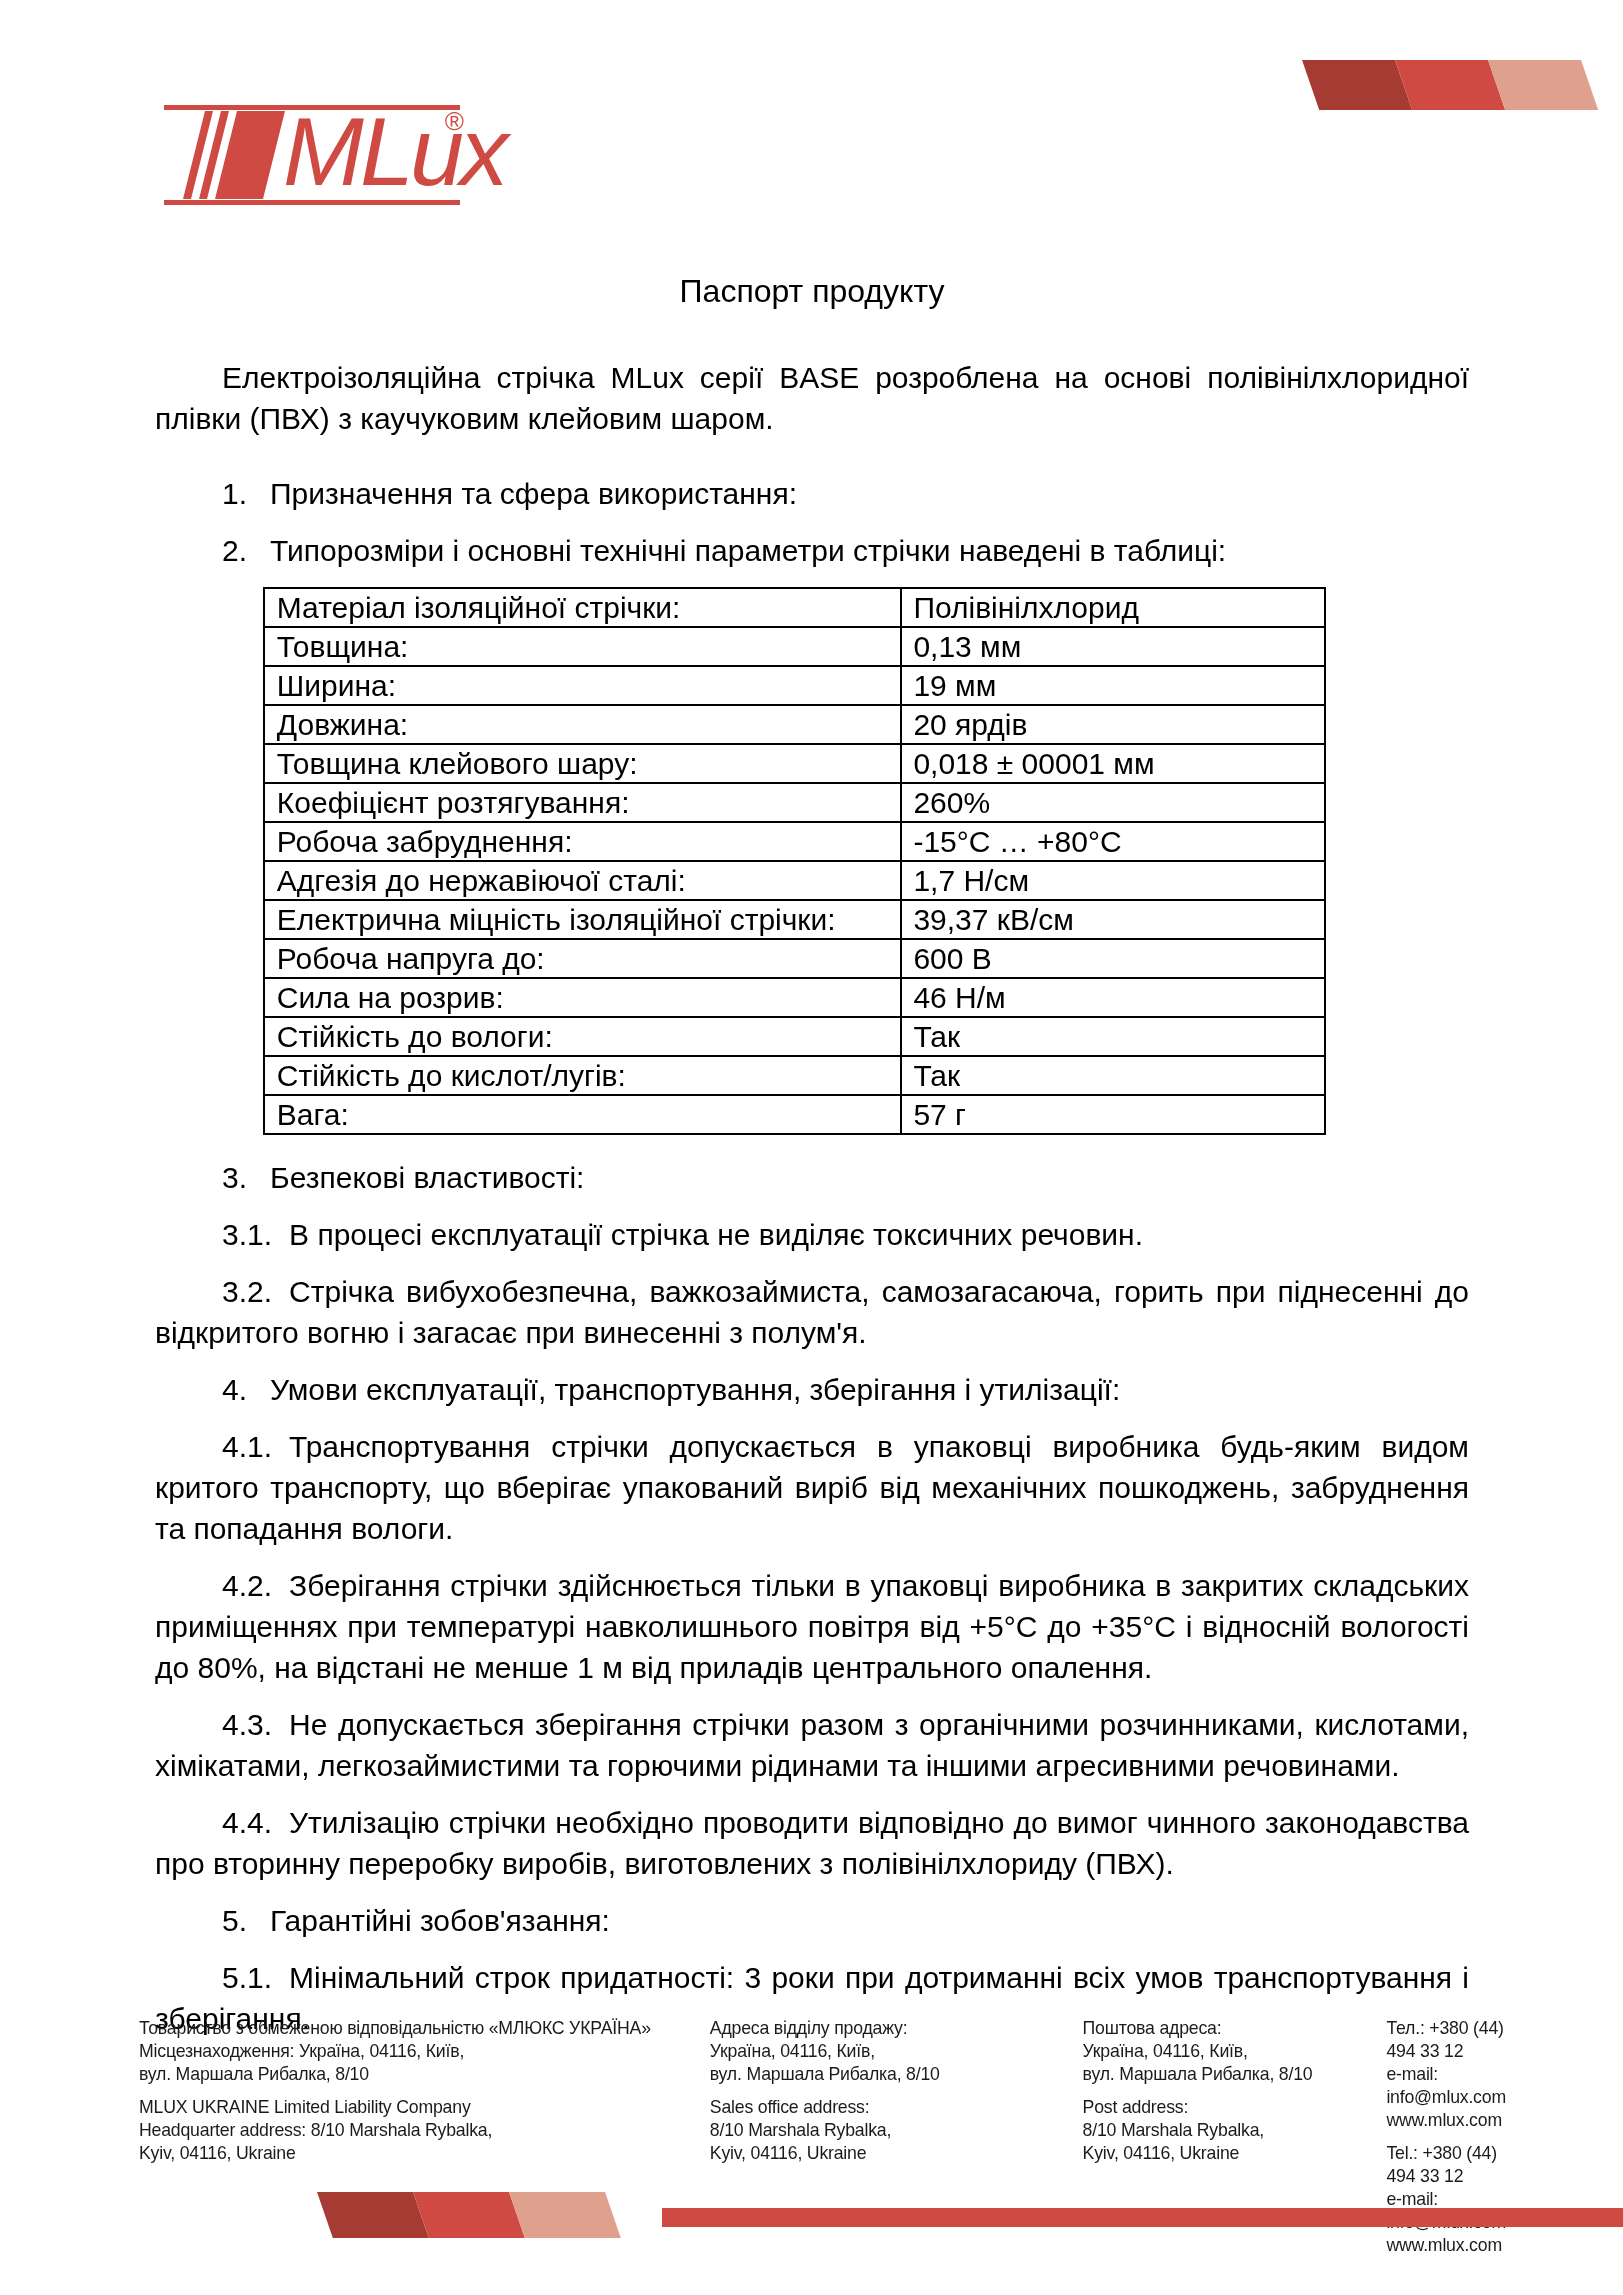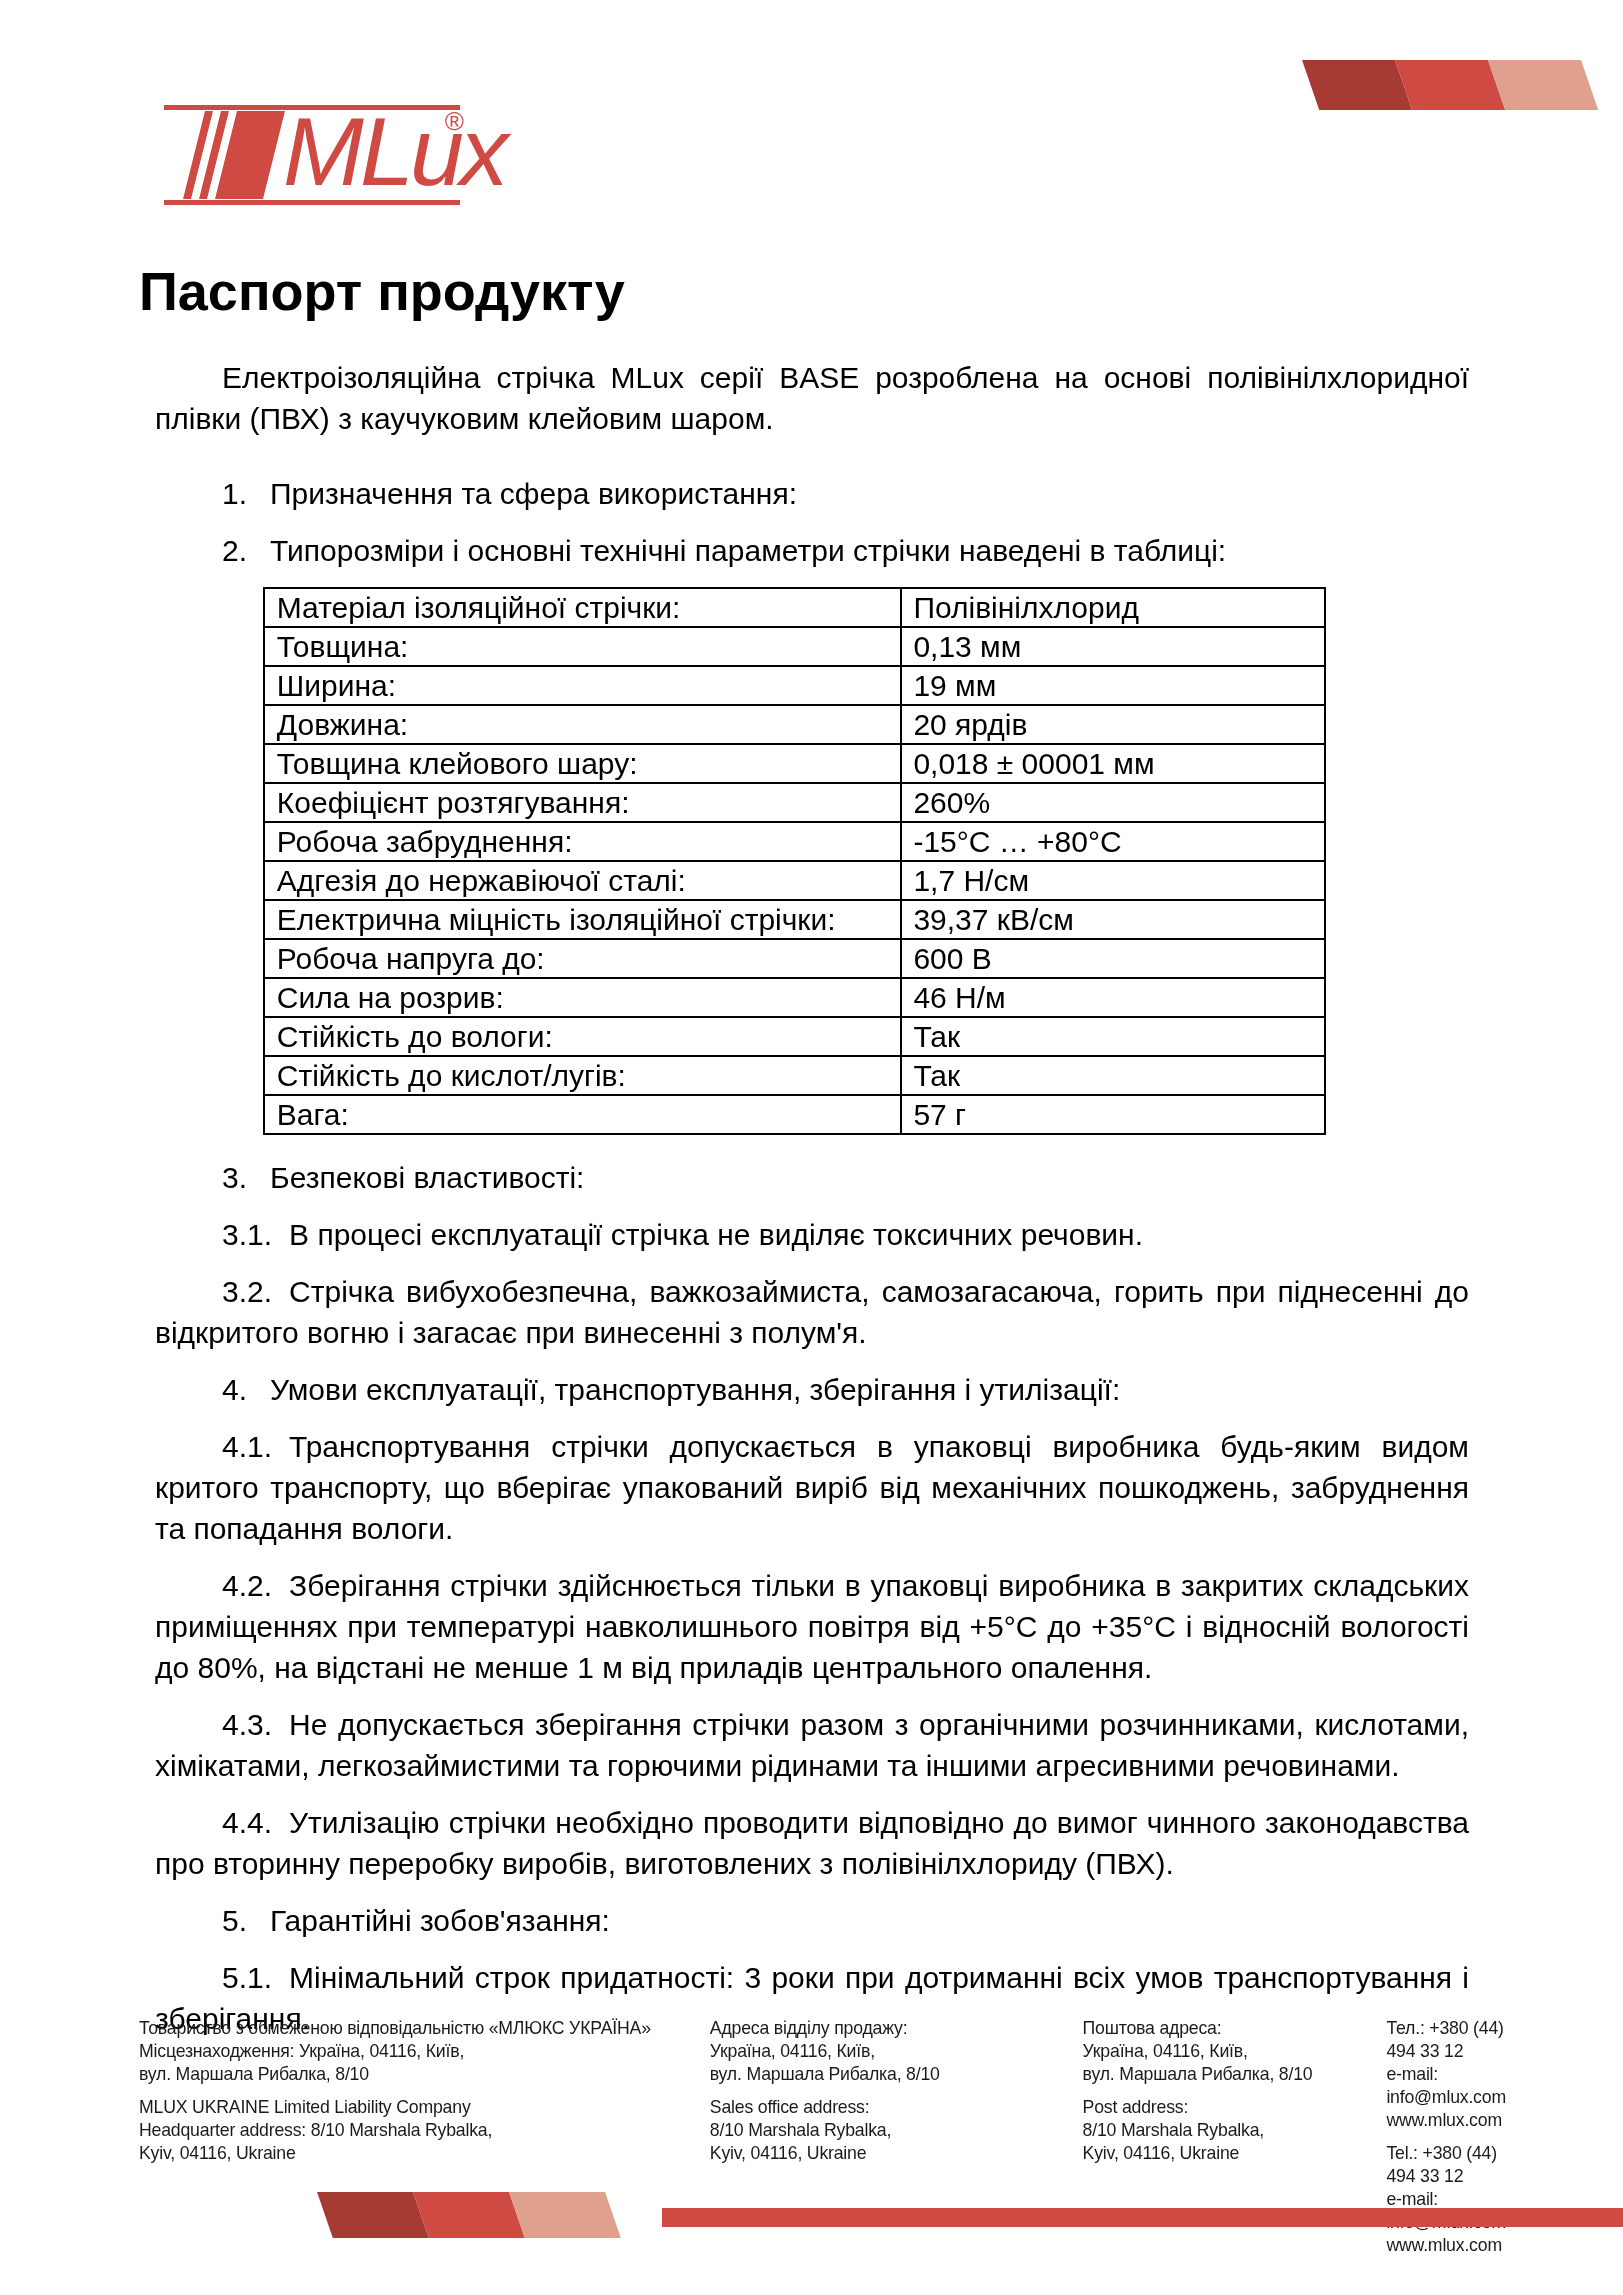--- a/index.html
+++ b/index.html
@@ -46,22 +46,22 @@
     letter-spacing:-3.9px; white-space:nowrap;
   }
   .logo-reg { position:absolute; right:-3.9px; top:2.6px; font-size:26px; line-height:1; }
 
   
   .content {
     position:absolute; left:139px; top:267px; width:1346px;
     font-size:30px; line-height:41px;
   }
   .doc-title {
-    font-size:54px; line-height:48px; font-weight:bold;
-    margin:0 0 42px 0;
+    font-size:32px; line-height:48px; font-weight:normal;
+    text-align:center; margin:0 0 42px 0;
   }
   .content p { margin:16px; text-align:justify; text-indent:67px; }
   .content p.intro { margin-bottom:34px; }
   .num-top { display:inline-block; min-width:48px; text-indent:0; }
   .num-sub { margin-right:17px; }
 
   
   .spec-table {
     border-collapse:collapse;
     margin:15.7px 0 22px 124px;

